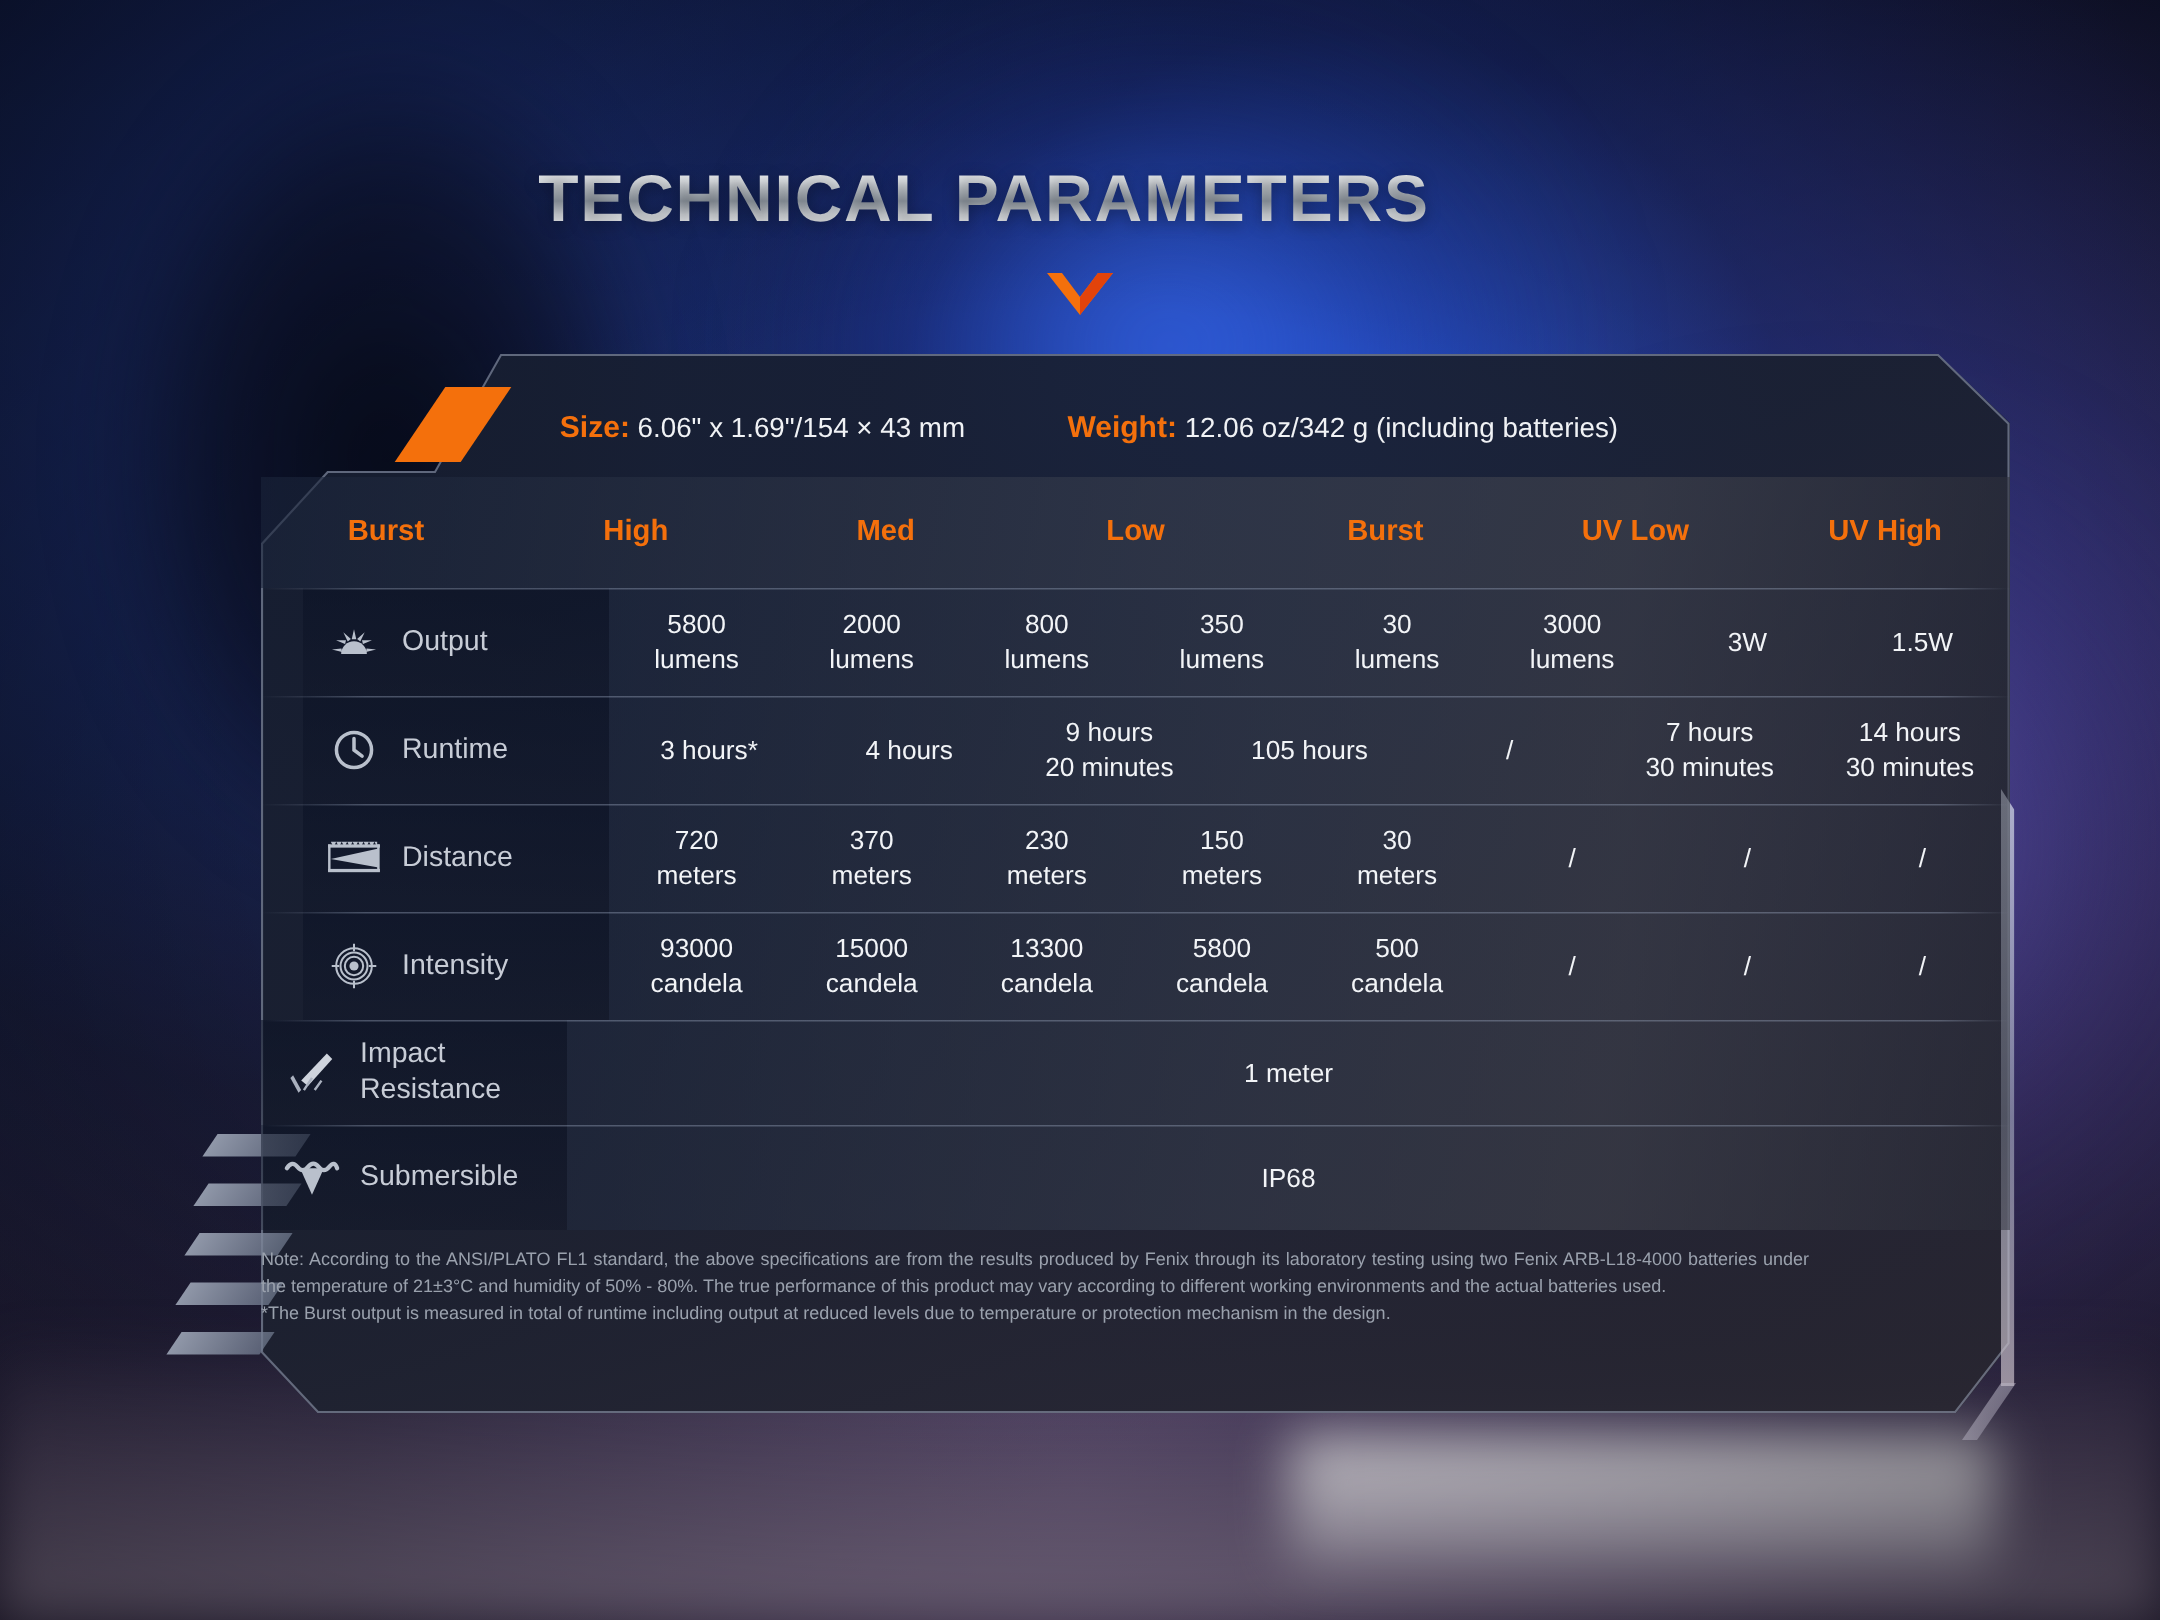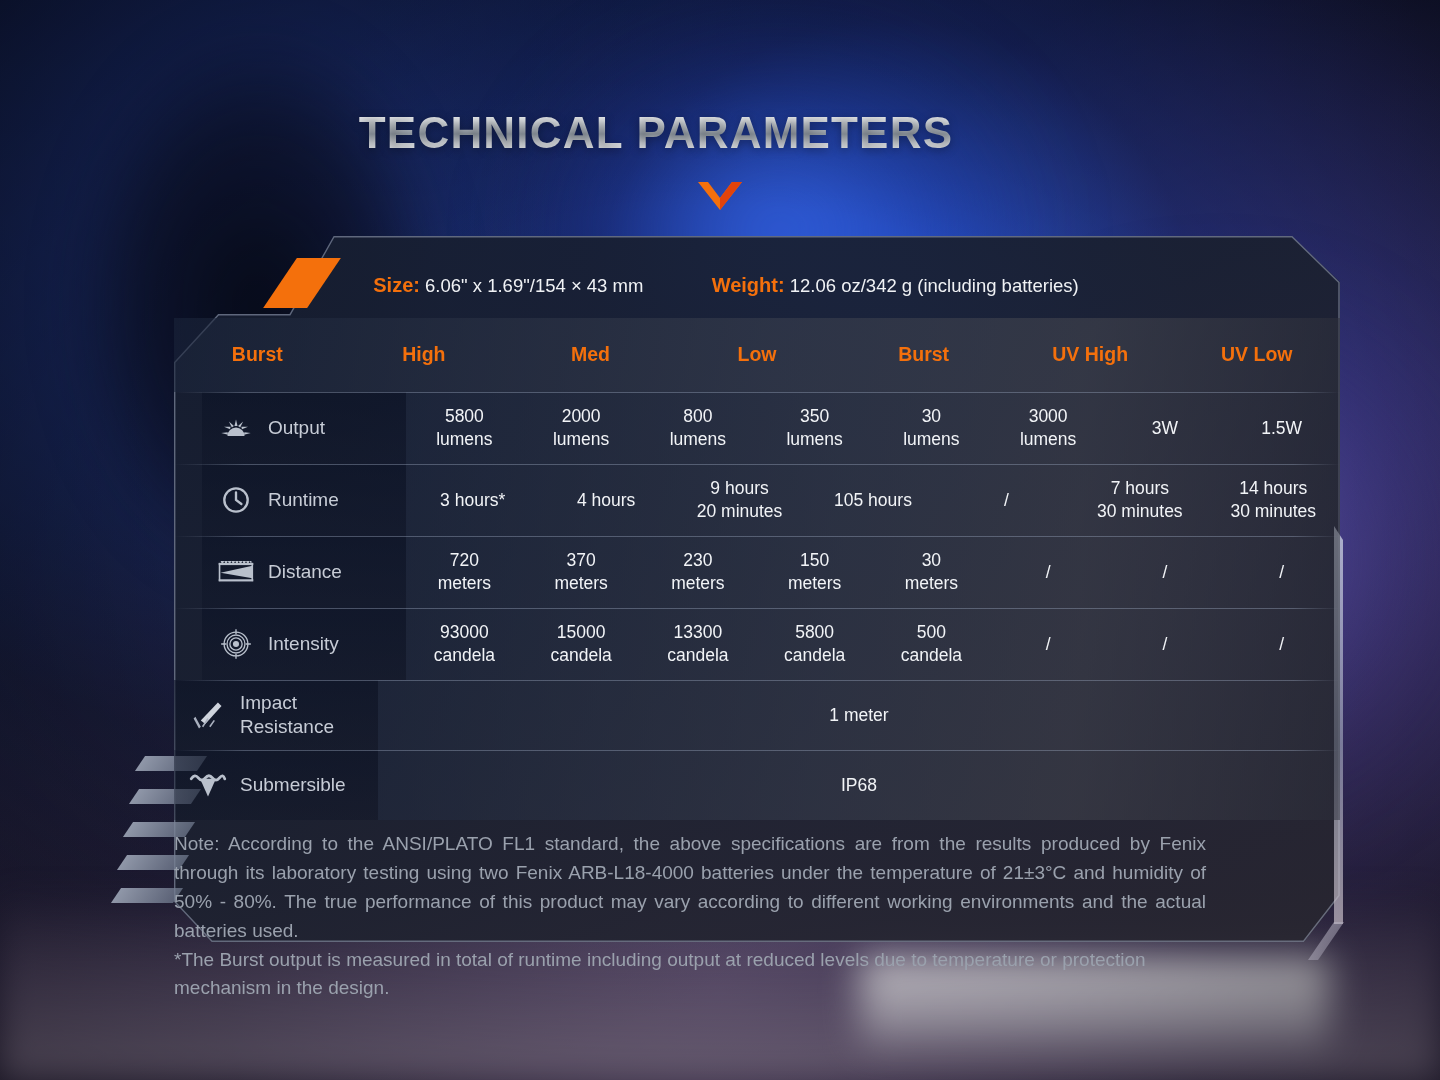--- a/index.html
+++ b/index.html
@@ -248,21 +248,21 @@
   }
 
   .icon { width: 40px; flex: 0 0 40px; display: flex; align-items: center; justify-content: center; }
 
   
   .note {
     position: absolute;
     left: 62px; top: 594px;
     width: 1032px;
     color: #9aa1ad;
-    font-size: 19px;
+    font-size: 12px;
     line-height: 1.52;
     text-align: justify;
   }
   .note p { margin: 0; }
   .note .nojust { text-align: left; }
 </style>
 </head>
 <body>
 
 <div id="stage">
@@ -312,22 +312,22 @@
     </div>
 
     <div class="table" id="table-root">
         <div class="row head-row">
           <div class="col-data">
             <div class="cell head-cell">Burst</div>
             <div class="cell head-cell">High</div>
             <div class="cell head-cell">Med</div>
             <div class="cell head-cell">Low</div>
             <div class="cell head-cell">Burst</div>
+            <div class="cell head-cell">UV Low</div>
             <div class="cell head-cell">UV High</div>
-            <div class="cell head-cell">UV Low</div>
           </div>
         </div>
         <div class="row data-row">
           <div class="col-label">
             <span class="icon">
               <svg viewBox="0 0 40 40" width="38" height="38">
                 <g fill="#b9c0cc">
                   <path d="M20 11 L21.6 18 L18.4 18 Z"></path>
                   <path d="M27.5 13.2 L24.4 19.6 L22.2 17.9 Z"></path>
                   <path d="M32.6 18.8 L26.3 21.4 L25.6 18.8 Z"></path>

